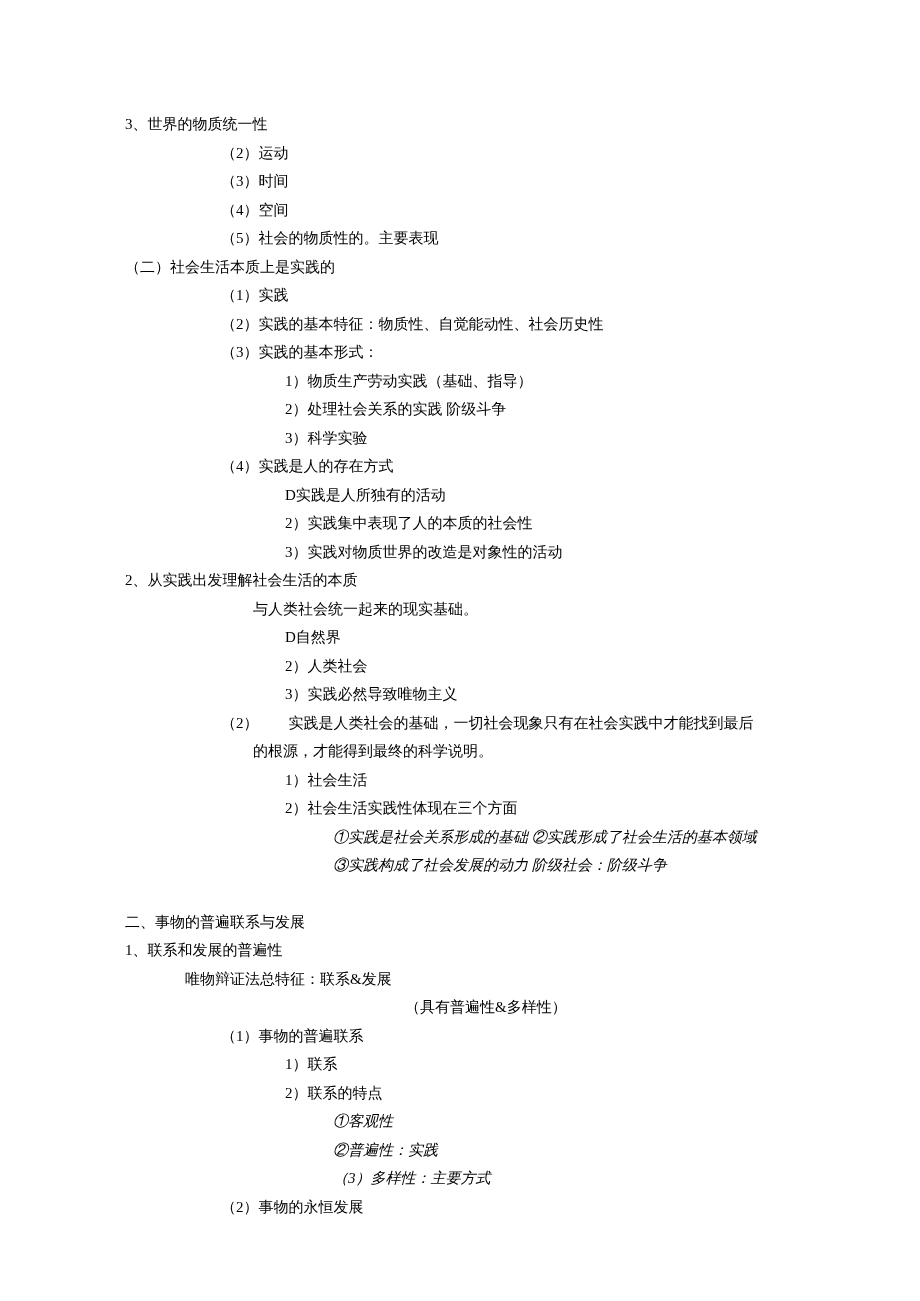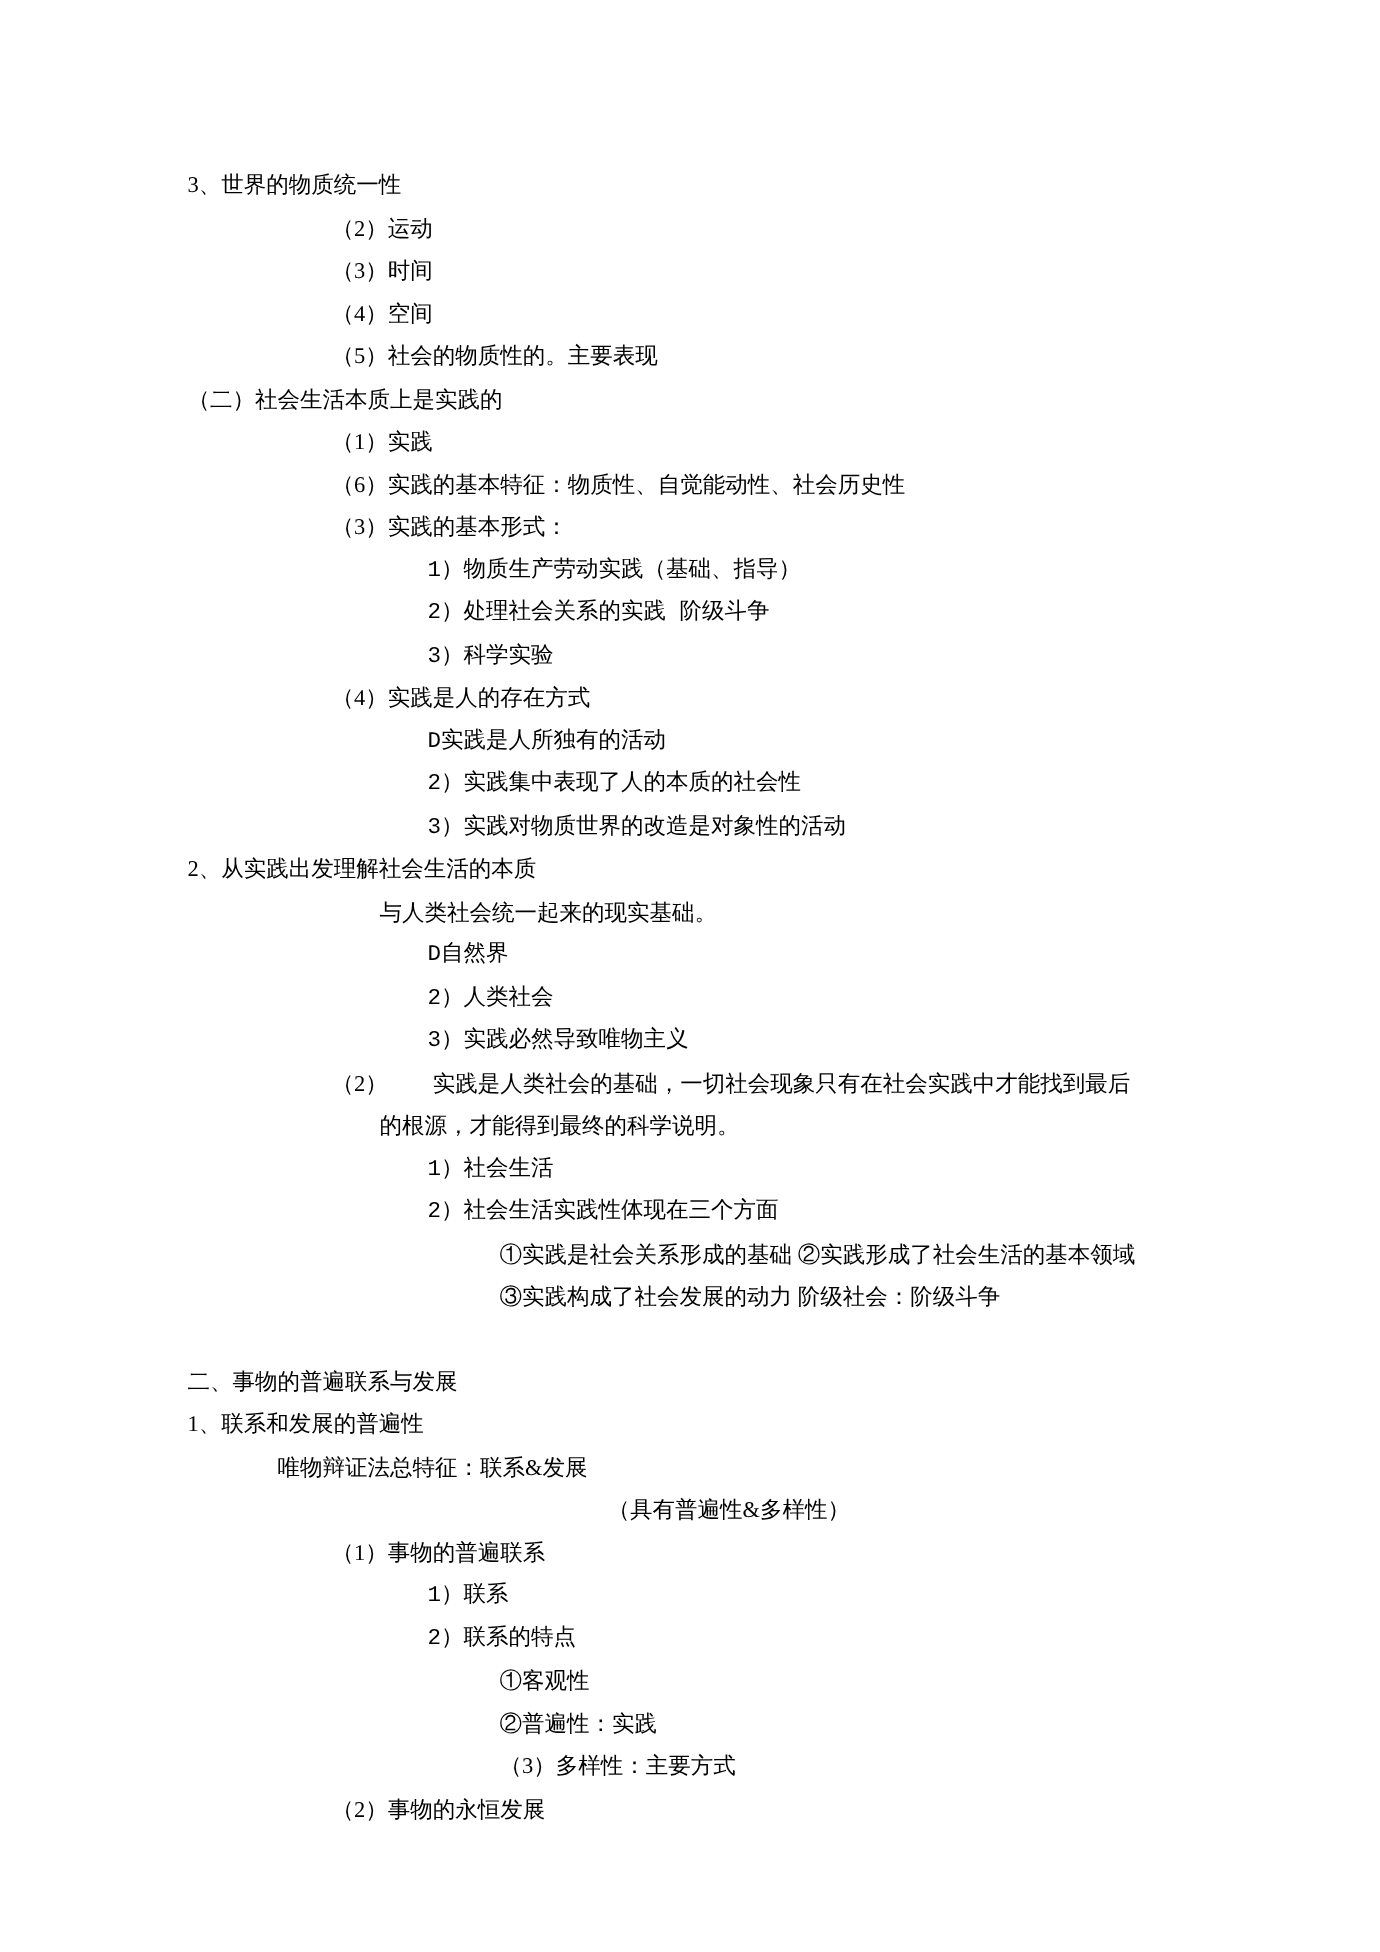--- a/index.html
+++ b/index.html
@@ -11,22 +11,22 @@
       background: #ffffff;
       font-family: "SimSun", "宋体", serif;
       font-size: 15px;
       line-height: 1.9;
       color: #000000;
       padding: 110px 125px 80px 125px;
       width: 920px;
     }
     .indent-0 { padding-left: 0; }
     .indent-1 { padding-left: 96px; }
-    .indent-2 { padding-left: 160px; font-family: Liberation Mono, monospace; }
-    .indent-3 { padding-left: 208px; }
+    .indent-2 { padding-left: 160px; }
+    .indent-3 { padding-left: 208px; font-style: italic; }
     .indent-hang {
       padding-left: 176px;
       text-indent: -80px;
     }
     .indent-hang-body {
       padding-left: 128px;
       text-indent: 0;
     }
     .spacer { height: 28px; }
     .center-note {
@@ -37,21 +37,21 @@
 <body>
 
 <div id="content">
     <div class="indent-0">3、世界的物质统一性</div>
     <div class="indent-1">（2）运动</div>
     <div class="indent-1">（3）时间</div>
     <div class="indent-1">（4）空间</div>
     <div class="indent-1">（5）社会的物质性的。主要表现</div>
     <div class="indent-0">（二）社会生活本质上是实践的</div>
     <div class="indent-1">（1）实践</div>
-    <div class="indent-1">（6）实践的基本特征：物质性、自觉能动性、社会历史性</div>
+    <div class="indent-1">（2）实践的基本特征：物质性、自觉能动性、社会历史性</div>
     <div class="indent-1">（3）实践的基本形式：</div>
     <div class="indent-2">1）物质生产劳动实践（基础、指导）</div>
     <div class="indent-2">2）处理社会关系的实践 阶级斗争</div>
     <div class="indent-2">3）科学实验</div>
     <div class="indent-1">（4）实践是人的存在方式</div>
     <div class="indent-2">D实践是人所独有的活动</div>
     <div class="indent-2">2）实践集中表现了人的本质的社会性</div>
     <div class="indent-2">3）实践对物质世界的改造是对象性的活动</div>
     <div class="indent-0">2、从实践出发理解社会生活的本质</div>
     <div class="indent-hang-body">与人类社会统一起来的现实基础。</div>

